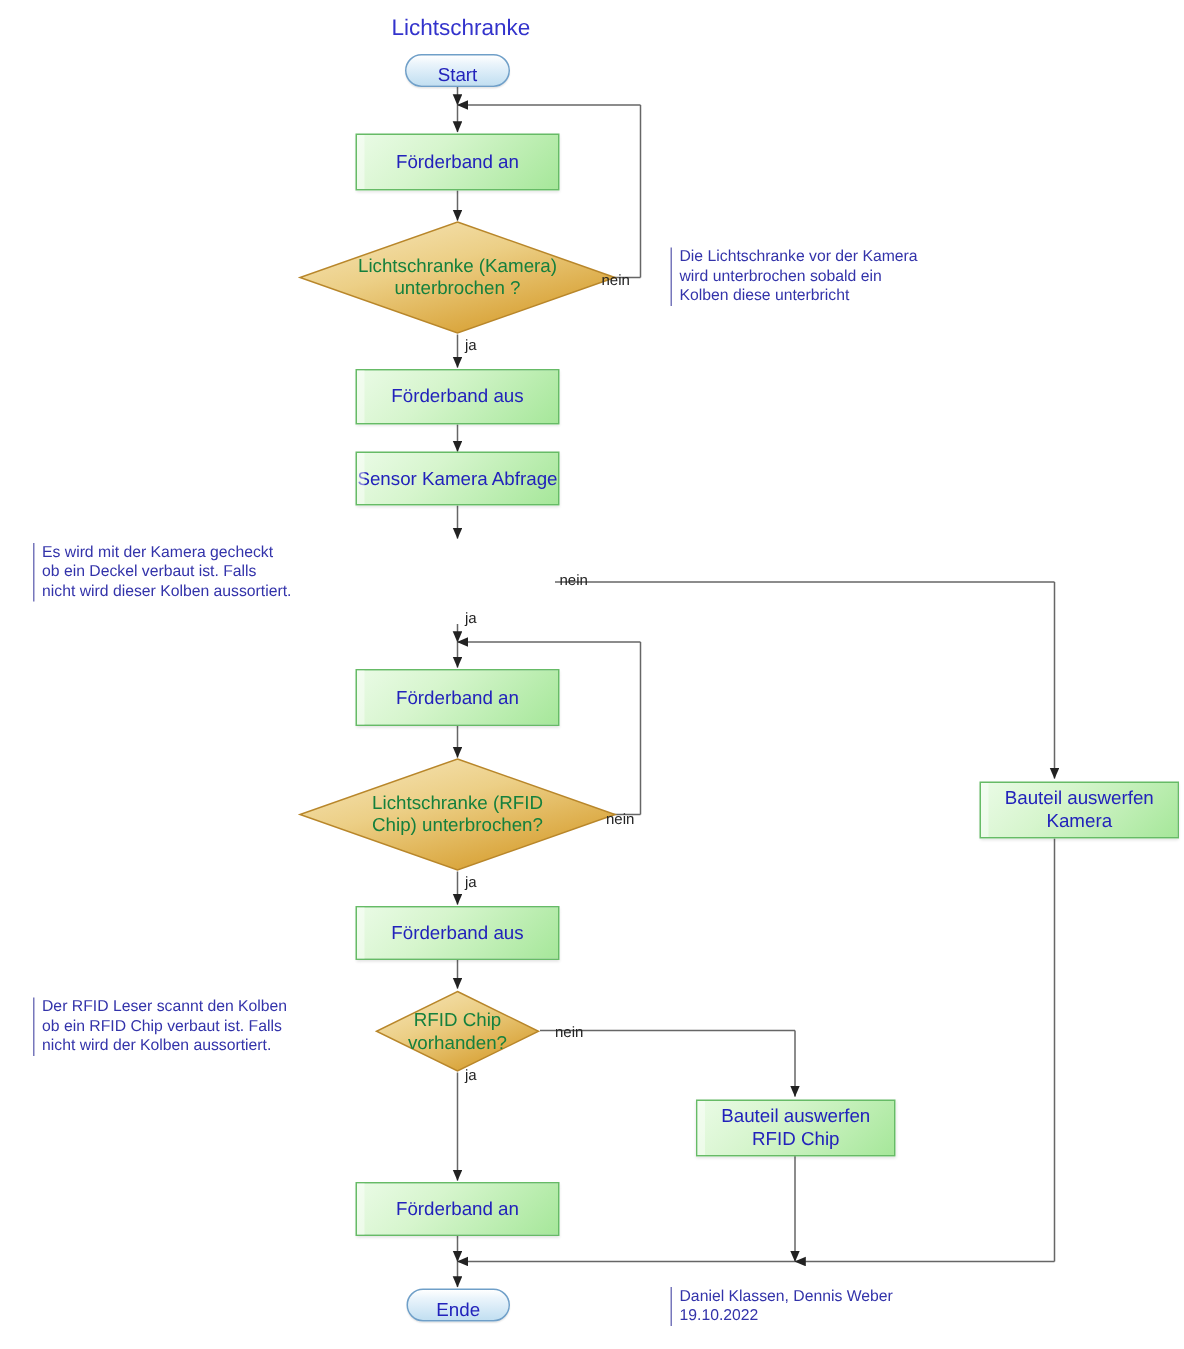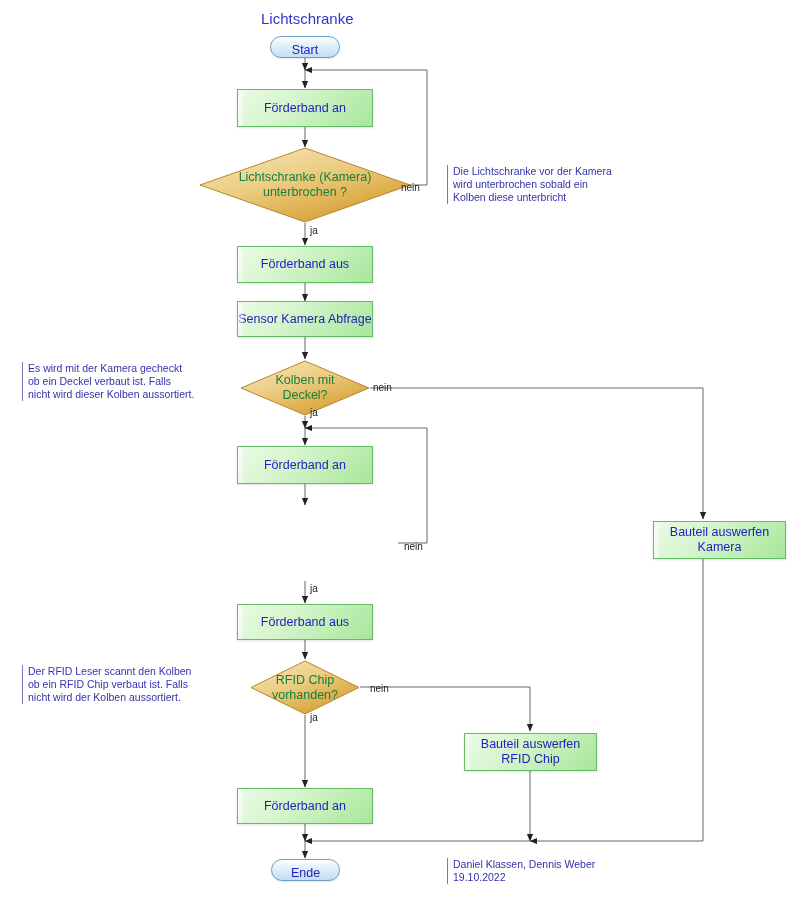--- a/index.html
+++ b/index.html
@@ -210,39 +210,39 @@
   </div>
 
   <div class="process" style="left:237px; top:246px; width:136px; height:37px;">
     <span>Förderband aus</span>
   </div>
 
   <div class="process" style="left:237px; top:301px; width:136px; height:36px;">
     <span>Sensor Kamera Abfrage</span>
   </div>
 
-  <div class="decision" style="left:240px; top:360px; width:130px; height:56px;">
-    <svg width="130" height="56" viewBox="0 0 130 56">
+
+  <div class="process" style="left:237px; top:446px; width:136px; height:38px;">
+    <span>Förderband an</span>
+  </div>
+
+  <div class="decision" style="left:199px; top:505px; width:212px; height:76px;">
+    <svg width="212" height="76" viewBox="0 0 212 76">
       <defs>
-        <linearGradient id="gold2" x1="0" y1="0" x2="0.75" y2="1">
+        <linearGradient id="gold3" x1="0" y1="0" x2="0.75" y2="1">
           <stop offset="0%" stop-color="#f7e7bd"></stop>
           <stop offset="45%" stop-color="#eccf86"></stop>
           <stop offset="100%" stop-color="#d59b2a"></stop>
         </linearGradient>
       </defs>
-      <polygon points="65,1 129,28 65,55 1,28" fill="url(#gold2)" stroke="#b8862a" stroke-width="1"></polygon>
+      <polygon points="106,1 211,38 106,75 1,38" fill="url(#gold3)" stroke="#b8862a" stroke-width="1"></polygon>
     </svg>
-    <div class="dlabel">Kolben mit
-Deckel?</div>
-  </div>
-
-  <div class="process" style="left:237px; top:446px; width:136px; height:38px;">
-    <span>Förderband an</span>
-  </div>
-
+    <div class="dlabel">Lichtschranke (RFID
+Chip) unterbrochen?</div>
+  </div>
 
   <div class="process" style="left:237px; top:604px; width:136px; height:36px;">
     <span>Förderband aus</span>
   </div>
 
   <div class="decision" style="left:250px; top:660px; width:110px; height:55px;">
     <svg width="110" height="55" viewBox="0 0 110 55">
       <defs>
         <linearGradient id="gold4" x1="0" y1="0" x2="0.75" y2="1">
           <stop offset="0%" stop-color="#f7e7bd"></stop>

